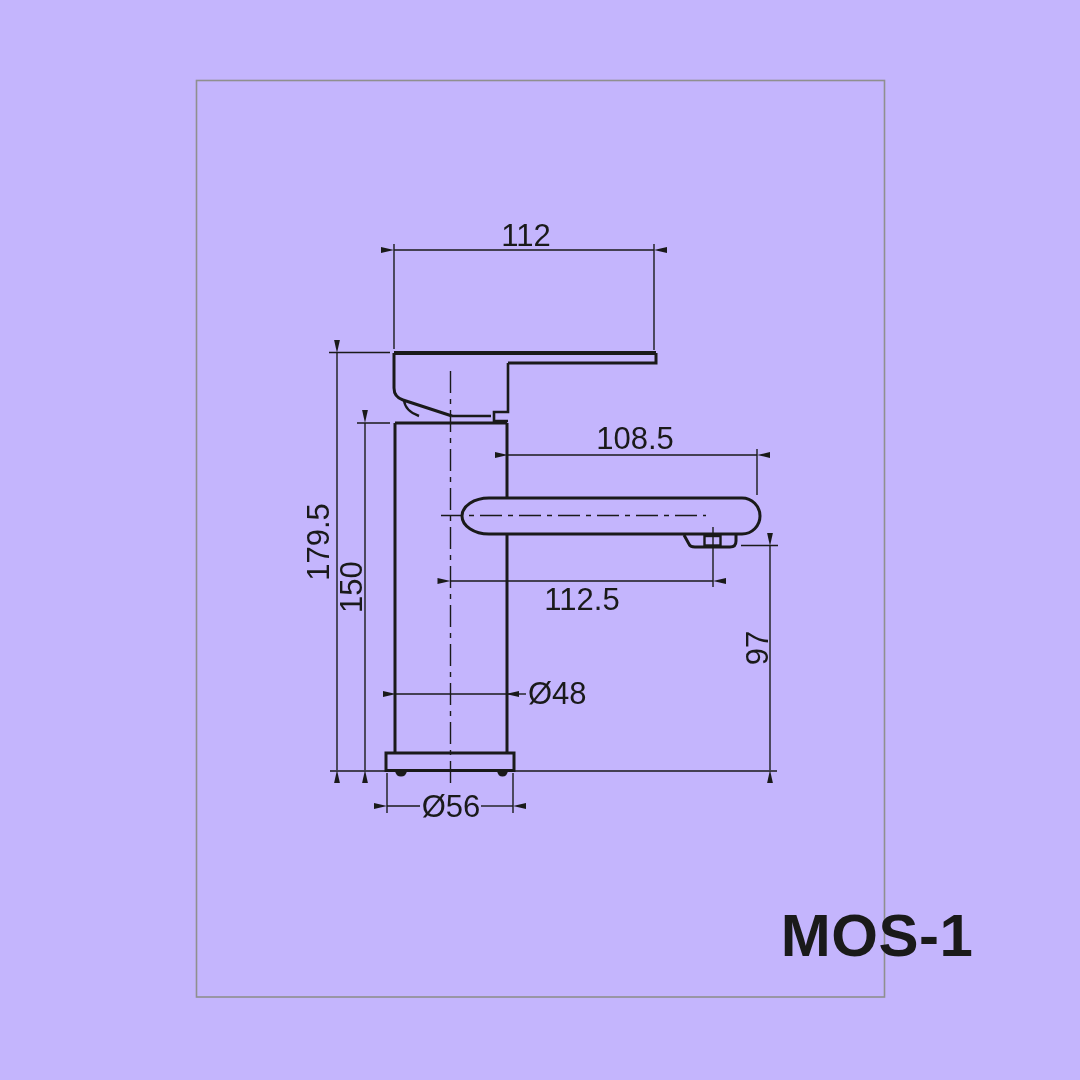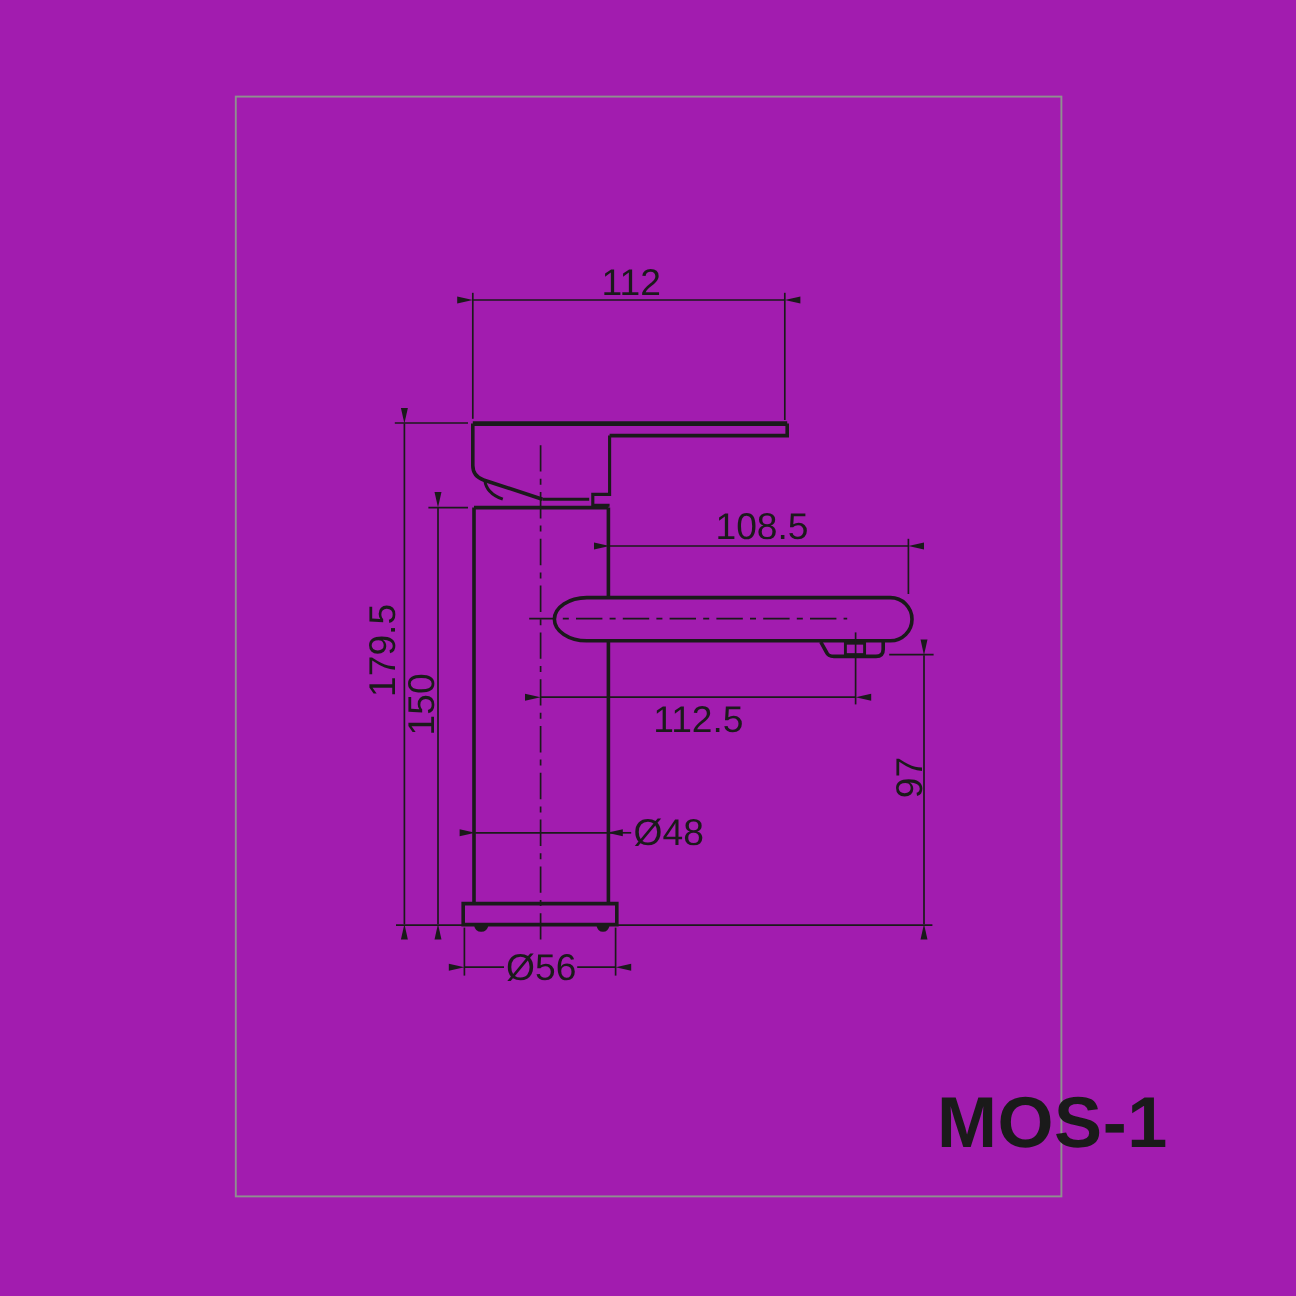--- a/index.html
+++ b/index.html
@@ -4,21 +4,21 @@
 <style>
   html, body {
     margin: 0;
     padding: 0;
     background: #ffffff;
   }
   .page {
     position: relative;
     width: 1080px;
     height: 1080px;
-    background: #a21caf;
+    background: #c4b5fd;
     overflow: hidden;
   }
   svg {
     display: block;
   }
   .dim-label {
     font-family: "Liberation Sans", "DejaVu Sans", sans-serif;
     font-size: 31px;
     font-weight: 400;
   }

